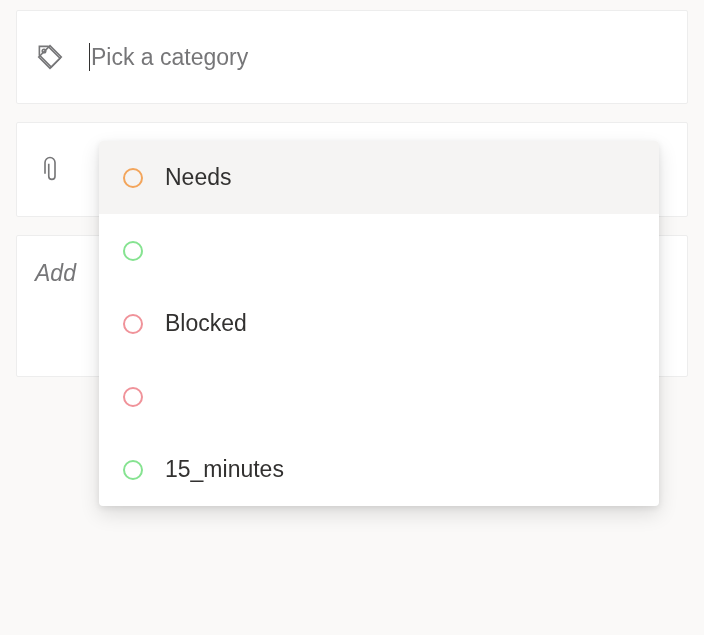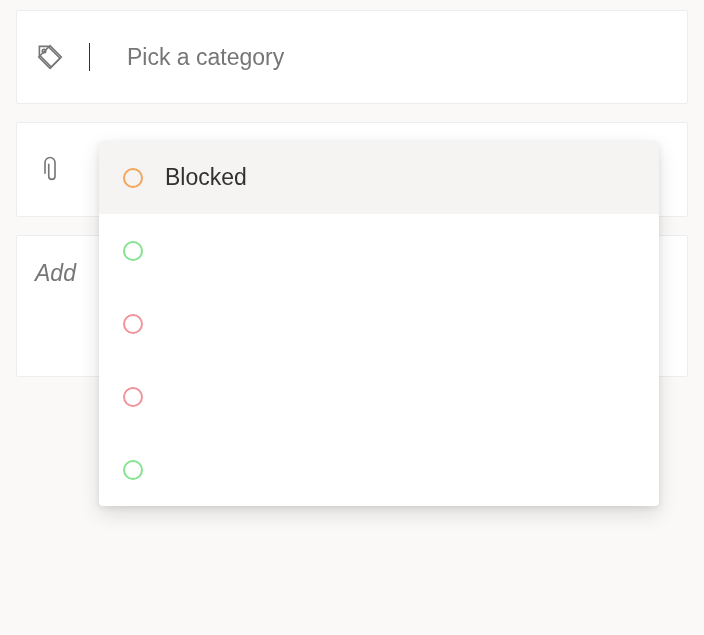--- a/index.html
+++ b/index.html
@@ -33,21 +33,20 @@
     }
     .icon-slot svg { width: 30px; height: 30px; }
     .placeholder-input {
       flex: 1;
       border: none;
       outline: none;
       font-size: 23px;
       color: #323130;
       background: transparent;
       font-family: inherit;
-      padding-left: 36px;
     }
     .placeholder-input::placeholder { color: #767678; }
     .note-text {
       font-size: 23px;
       color: #767678;
       font-style: italic;
       text-align: center;
     }
     .cursor-caret {
       border-left: 1.5px solid #323130;
@@ -109,27 +108,29 @@
   </div>
 </div>
 
 <div class="card card-note">
   <span class="note-text">Add</span>
 </div>
 
 <div class="dropdown">
   <div class="dropdown-item highlighted">
     <span class="color-ring" style="border-color:#f3a55b"></span>
-    <span class="item-label">Blocked</span>
+    <span class="item-label">Needs</span>
   </div>
   <div class="dropdown-item">
     <span class="color-ring" style="border-color:#86e391"></span>
   </div>
   <div class="dropdown-item">
     <span class="color-ring" style="border-color:#f0939a"></span>
+    <span class="item-label">Blocked</span>
   </div>
   <div class="dropdown-item">
     <span class="color-ring" style="border-color:#f0939a"></span>
   </div>
   <div class="dropdown-item">
     <span class="color-ring" style="border-color:#86e391"></span>
+    <span class="item-label">15_minutes</span>
   </div>
 </div>
 
 </body></html>

